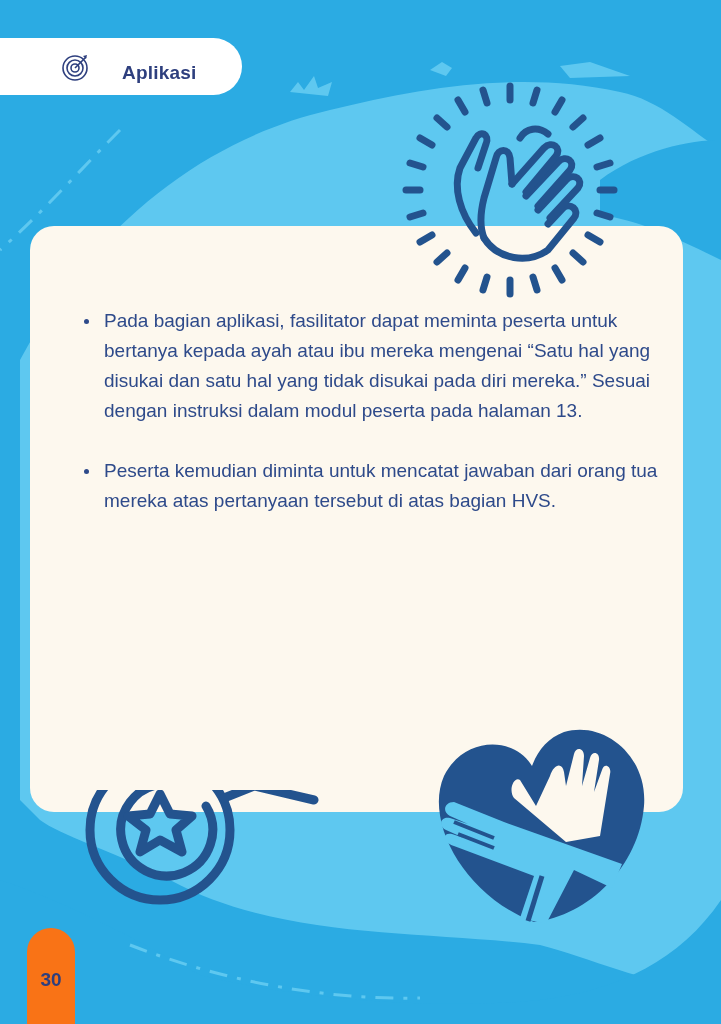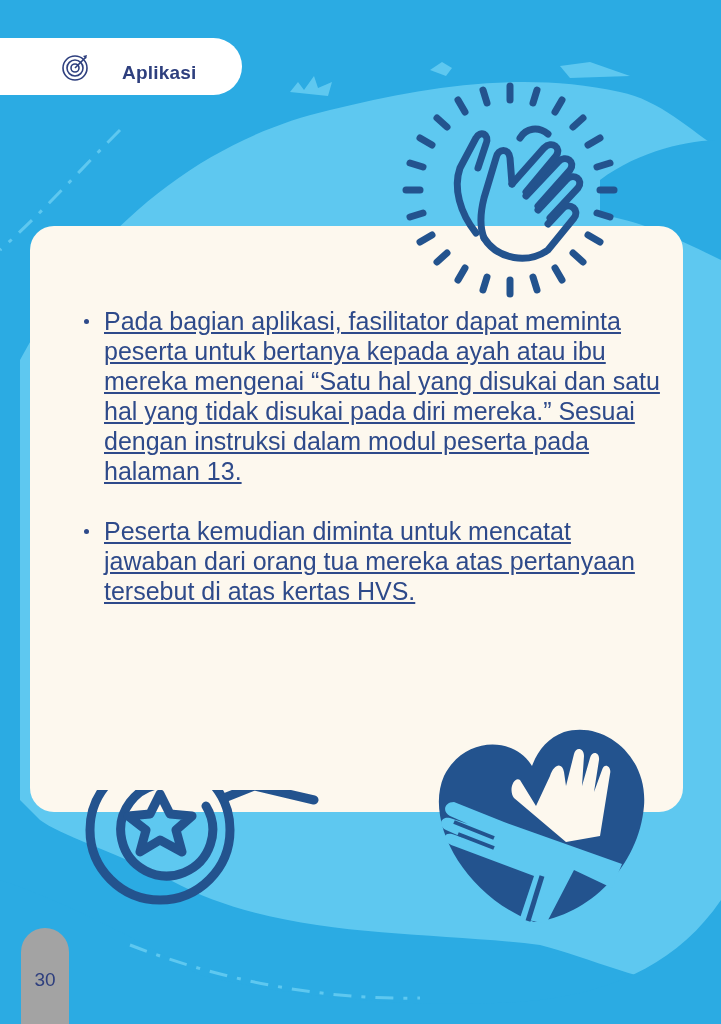--- a/index.html
+++ b/index.html
@@ -29,37 +29,37 @@
       position: absolute; left: 30px; top: 226px; width: 653px; height: 586px;
       background: #FDF8EE;
       border-radius: 24px;
     }
     .bullets {
       position: absolute; left: 104px; top: 306px; width: 560px;
       list-style: none;
     }
     .bullet {
       position: relative;
-      font-size: 25px; line-height: 30px; color: #2E4A8A;
+      font-size: 19px; line-height: 30px; color: #2E4A8A;
       margin-bottom: 30px;
-      text-decoration: underline;
     }
     .bullet::before {
       content: ""; position: absolute; left: -20px; top: 13px;
       width: 5px; height: 5px; border-radius: 50%; background: #2E4A8A;
     }
 
     .clap-icon { position: absolute; left: 398px; top: 78px; width: 224px; height: 224px; }
     .heart-icon { position: absolute; left: 424px; top: 726px; width: 222px; height: 206px; }
     .medal-icon { position: absolute; left: 84px; top: 790px; width: 240px; height: 125px; }
 
     .page-tab {
-      position: absolute; left: 21px; top: 928px; width: 48px; height: 96px;
-      background: #a3a3a3;
+      position: absolute; left: 27px; top: 928px; width: 48px; height: 96px;
+      background: #f97316;
       border-radius: 24px 24px 0 0;
+      font-weight: bold;
     }
     .page-number {
       position: absolute; left: 0; width: 48px; top: 41px;
       text-align: center; font-size: 19px; color: #2E3F7E;
     }
   </style>
 </head>
 <body>
 
 <svg class="bg-layer" viewBox="0 0 721 1024">
@@ -127,21 +127,21 @@
     <path d="M152 140 L 180 110 C 186 102, 176 94, 168 102 L 140 132"></path>
     <path d="M140 128 L 172 92 C 178 84, 168 76, 160 84 L 128 118"></path>
     <path d="M128 114 L 158 78 C 164 70, 154 62, 146 70 L 114 106"></path>
     <path d="M114 106 L 112 80 C 111 70, 100 70, 98 80 L 86 120 C 82 136, 82 150, 86 160"></path>
     <path d="M122 60 C 128 50, 140 48, 150 56"></path>
   </g>
 </svg>
 
 <ul class="bullets">
   <li class="bullet">Pada bagian aplikasi, fasilitator dapat meminta peserta untuk bertanya kepada ayah atau ibu mereka mengenai “Satu hal yang disukai dan satu hal yang tidak disukai pada diri mereka.” Sesuai dengan instruksi dalam modul peserta pada halaman 13.</li>
-  <li class="bullet">Peserta kemudian diminta untuk mencatat jawaban dari orang tua mereka atas pertanyaan tersebut di atas kertas HVS.</li>
+  <li class="bullet">Peserta kemudian diminta untuk mencatat jawaban dari orang tua mereka atas pertanyaan tersebut di atas bagian HVS.</li>
 </ul>
 
 <svg class="medal-icon" viewBox="0 0 240 125">
   <g stroke="#23538E" stroke-width="9" fill="none" stroke-linecap="round" stroke-linejoin="round">
     <circle cx="76" cy="40" r="70"></circle>
     <path d="M122 16 A 46 46 0 1 1 80 -6"></path>
     <path d="M76 4 L 86 24 L 108 26 L 92 40 L 98 62 L 76 50 L 56 62 L 62 40 L 44 26 L 66 24 Z"></path>
     <path d="M140 8 L 170 -4 L 230 10"></path>
   </g>
 </svg>

